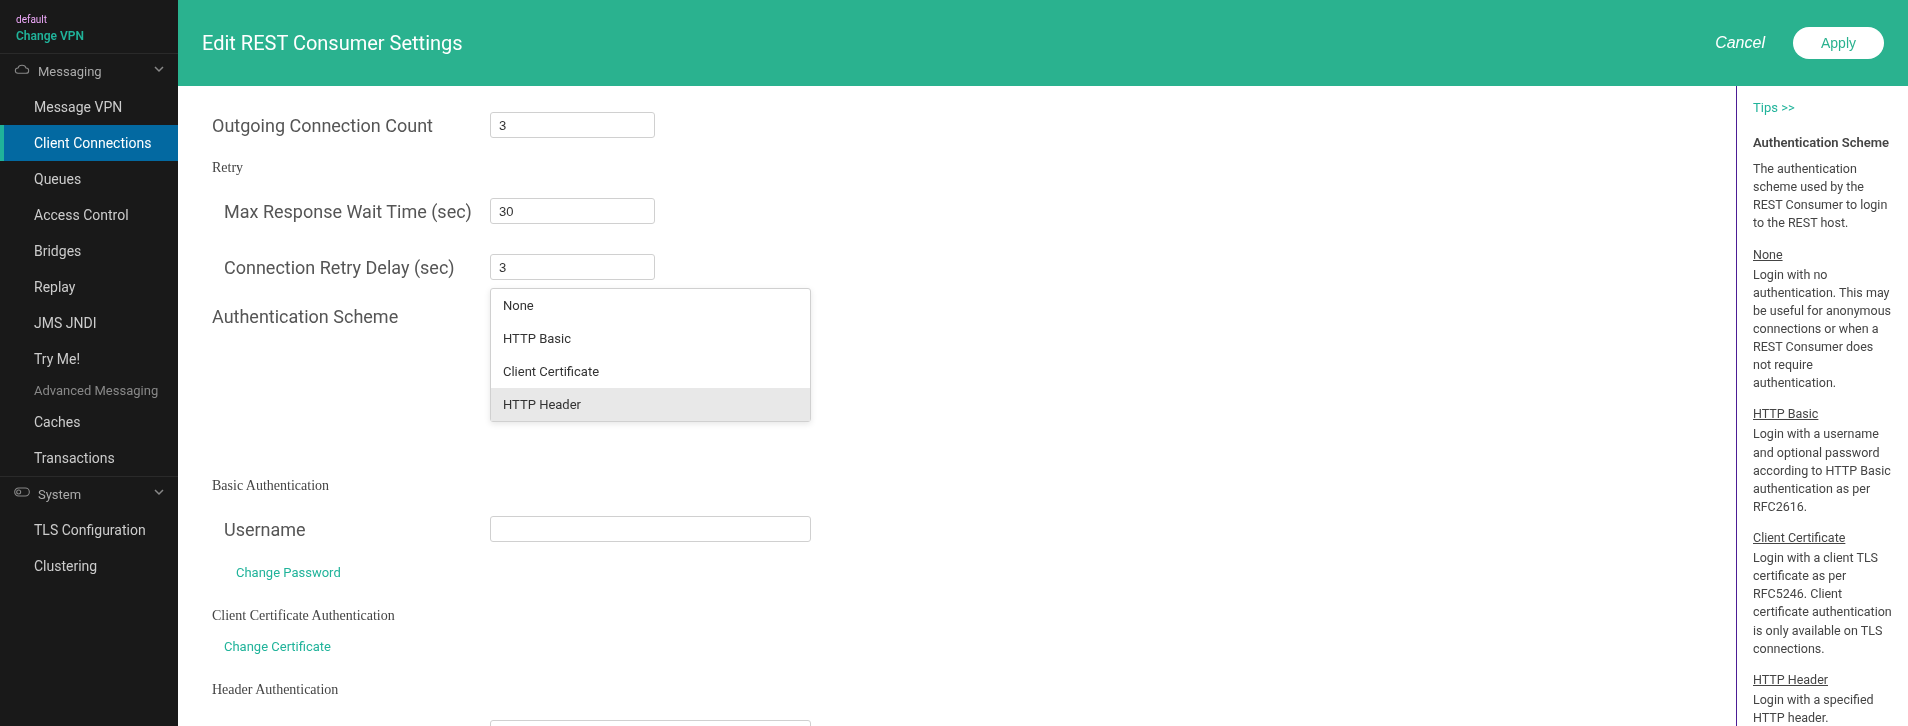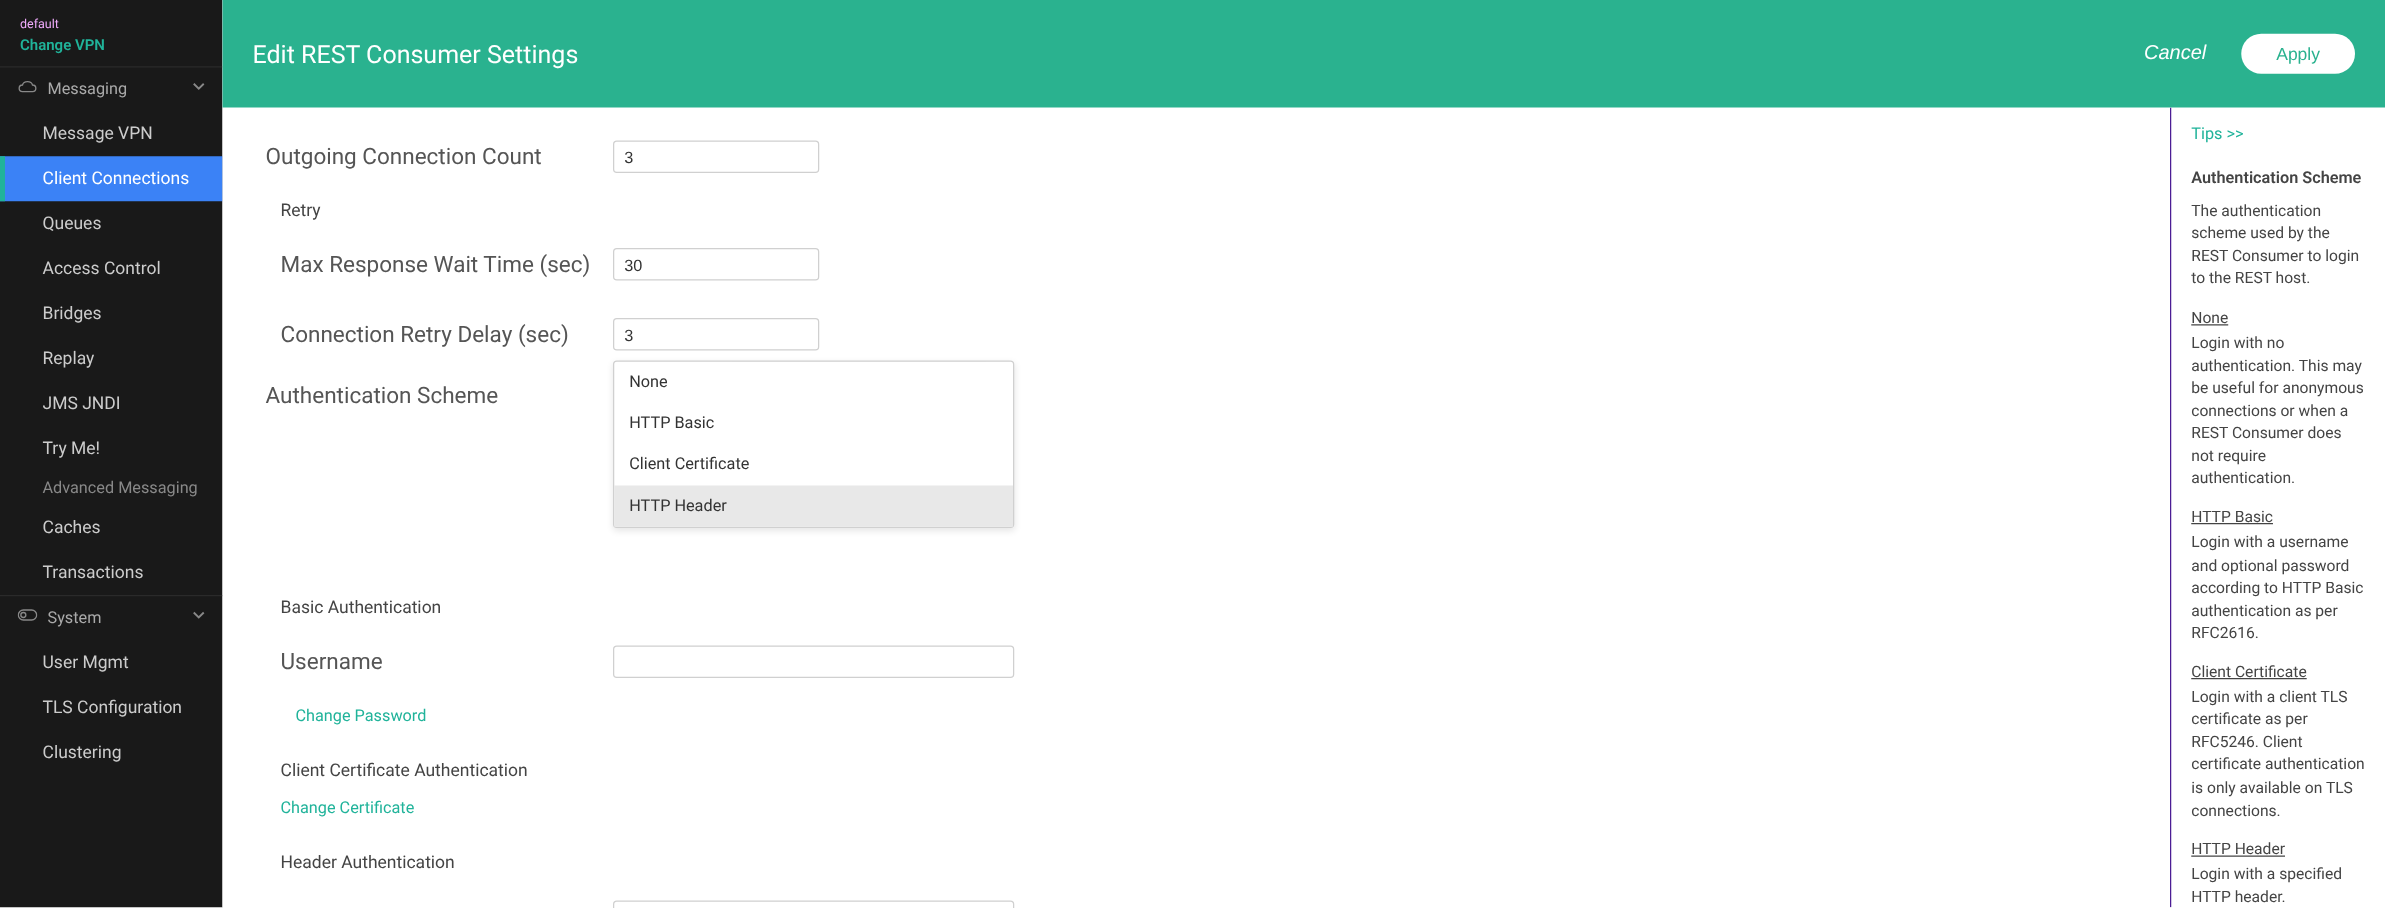--- a/index.html
+++ b/index.html
@@ -9,21 +9,21 @@
   
   .sidebar { width: 178px; background: #191919; color: #ccc; display: flex; flex-direction: column; height: 100%; }
   .sidebar-top { padding: 14px 16px 10px 16px; }
   .vpn-name { color: #f0abfc; font-size: 10px; margin-bottom: 4px; }
   .change-vpn { color: #20b39a; font-size: 12px; font-weight: 600; cursor: pointer; }
   .nav-section { border-top: 1px solid #2a2a2a; }
   .nav-header { display: flex; padding: 10px 14px; color: #aaa; font-size: 13px; cursor: pointer; }
   .nav-header .icon-slot { margin-right: 8px; display: inline-flex; }
   .nav-header .chev { margin-left: auto; }
   .nav-item { padding: 10px 14px 10px 34px; color: #ccc; font-size: 14px; cursor: pointer; }
-  .nav-item.active { background: #3b82f6; border-left: 4px solid #20b39a; padding-left: 30px; color: #fff; }
+  .nav-item.active { background: #0369a1; border-left: 4px solid #20b39a; padding-left: 30px; color: #fff; }
   .nav-sub { padding-left: 34px; color: #888; font-size: 13px; padding-top: 6px; padding-bottom: 6px; }
   
   
   .main { flex: 1; display: flex; flex-direction: column; background: #fff; }
   .header-bar { background: #2ab28f; color: #fff; height: 86px; display: flex; align-items: center; padding: 0 24px; }
   .header-title { font-size: 20px; font-weight: 400; }
   .header-spacer { flex: 1; }
   .btn-cancel { color: #fff; background: transparent; border: none; font-size: 16px; padding: 10px 20px; cursor: pointer; margin-right: 8px; font-style: italic; }
   .btn-apply { background: #fff; color: #2ab28f; border: none; border-radius: 18px; padding: 8px 28px; font-size: 14px; cursor: pointer; }
 
@@ -32,21 +32,21 @@
   .form-area { flex: 1; padding: 18px 24px 0 34px; overflow-y: auto; }
   .tips-area { width: 172px; border-left: 1px solid #4c1d95; padding: 14px 16px; font-size: 12.5px; color: #444; overflow-y: auto; }
 
   
   .form-row { display: flex; align-items: center; min-height: 42px; margin-bottom: 14px; }
   .form-label { width: 278px; color: #555; font-size: 18px; }
   .form-label.indent1 { padding-left: 12px; }
   .form-control { width: 165px; }
   .input-text { width: 100%; height: 26px; border: 1px solid #d0d0d0; border-radius: 3px; padding: 0 8px; font-size: 13px; color: #333; }
   .input-text.wide { width: 321px; }
-  .section-head { color: #444; font-size: 14px; margin: 10px 0 14px 12px; }
+  .section-head { color: #444; font-size: 14px; margin: 10px 0 14px 0; font-family: Liberation Serif, serif; }
   .link-action { color: #20b39a; font-size: 13px; cursor: pointer; padding-left: 24px; margin-bottom: 18px; display: inline-block; }
 
   
   .dropdown-open { position: relative; width: 321px; }
   .dropdown-list { position: absolute; top: -14px; left: 0; width: 321px; background: #fff; border: 1px solid #d0d0d0; border-radius: 3px; box-shadow: 0 2px 6px rgba(0,0,0,0.1); z-index: 10; }
   .dropdown-option { padding: 9px 12px; font-size: 13px; cursor: pointer; }
   .dropdown-option.highlight { background: #e8e8e8; }
 
   
   .tips-link { color: #20b39a; font-size: 13px; margin-bottom: 20px; display: block; }
@@ -100,21 +100,20 @@
             <circle cx="7" cy="7" r="3" fill="none" stroke="#888" stroke-width="1.6"></circle>
           </svg>
       </span>
       <span>System</span>
       <span class="chev">
         <svg width="10" height="10" viewBox="0 0 10 10">
             <path d="M1 3 L5 7 L9 3" fill="none" stroke="#888" stroke-width="1.5"></path>
           </svg>
       </span>
     </div>
-    <div class="nav-item">User Mgmt</div>
     <div class="nav-item">TLS Configuration</div>
     <div class="nav-item">Clustering</div>
   </div>
 </div>
 
 <div class="main">
   <div class="header-bar">
     <div class="header-title">Edit REST Consumer Settings</div>
     <div class="header-spacer"></div>
     <button class="btn-cancel">Cancel</button>

